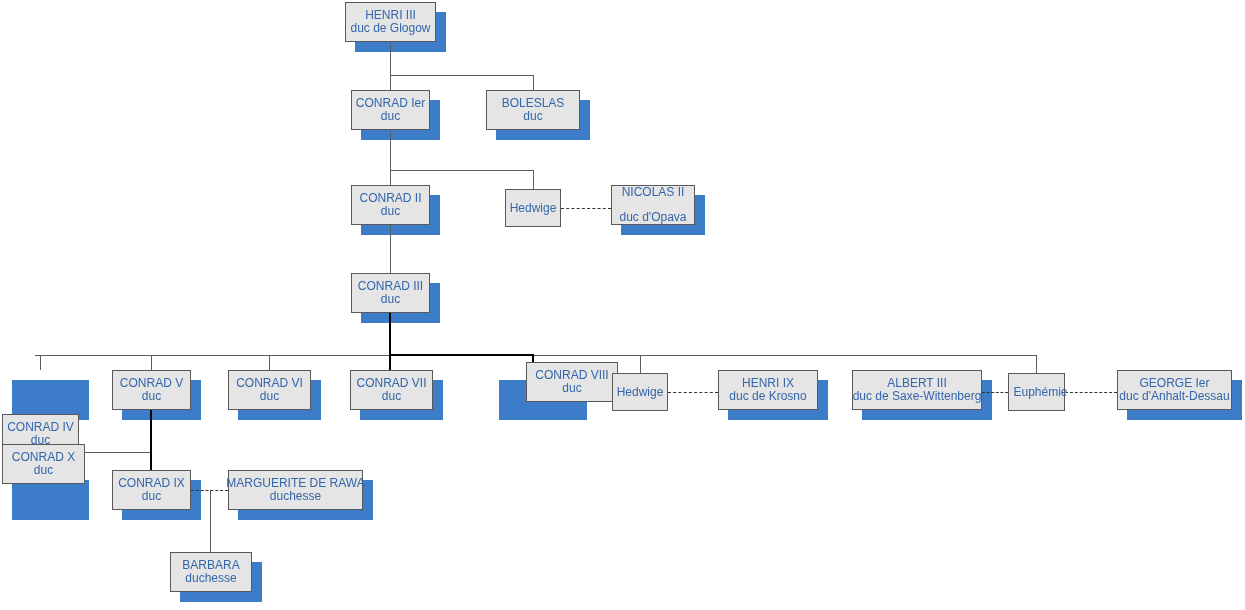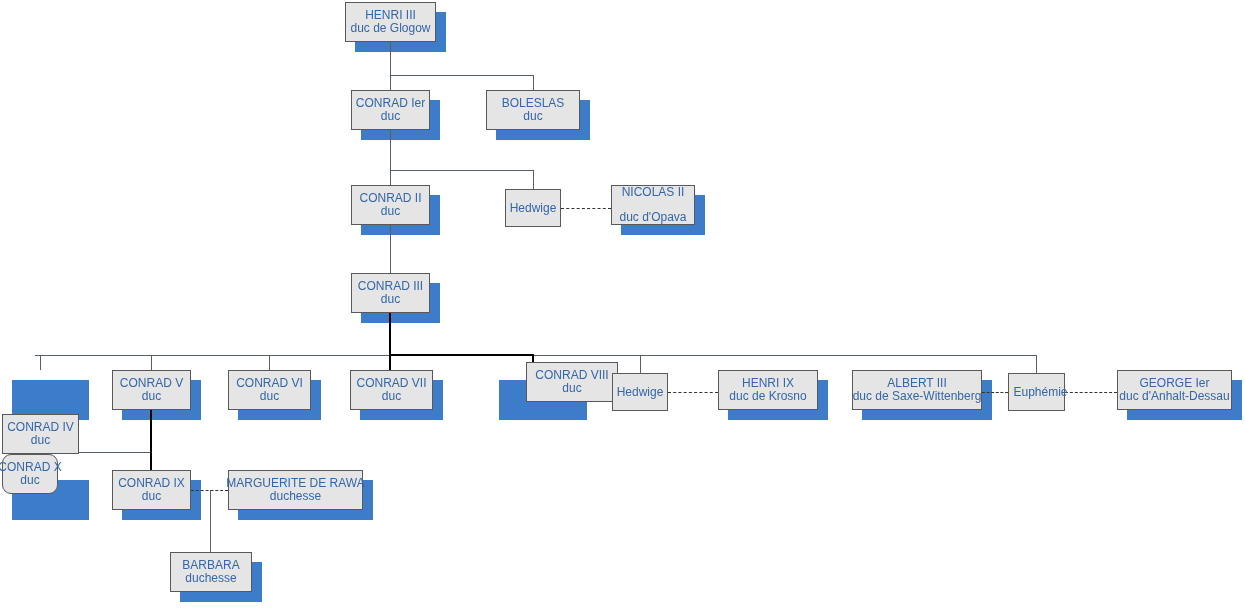--- a/index.html
+++ b/index.html
@@ -196,21 +196,21 @@
 
   <div class="node" style="left:1008px; top:373px; width:57px; height:38px;padding-left:8px;">
     <span class="l1">Euphémie</span>
   </div>
 
   <div class="node" style="left:1117px; top:370px; width:115px; height:40px;">
     <span class="l1">GEORGE Ier</span>
     <span class="l2">duc d'Anhalt-Dessau</span>
   </div>
 
-  <div class="node" style="left:2px; top:454px; width:56px; height:40px;border-radius:9px;">
+  <div class="node" style="left:2px; top:444px; width:83px; height:40px;">
     <span class="l1">CONRAD X</span>
     <span class="l2">duc</span>
   </div>
 
   <div class="node" style="left:112px; top:470px; width:79px; height:40px;">
     <span class="l1">CONRAD IX</span>
     <span class="l2">duc</span>
   </div>
 
   <div class="node" style="left:228px; top:470px; width:135px; height:40px;">

